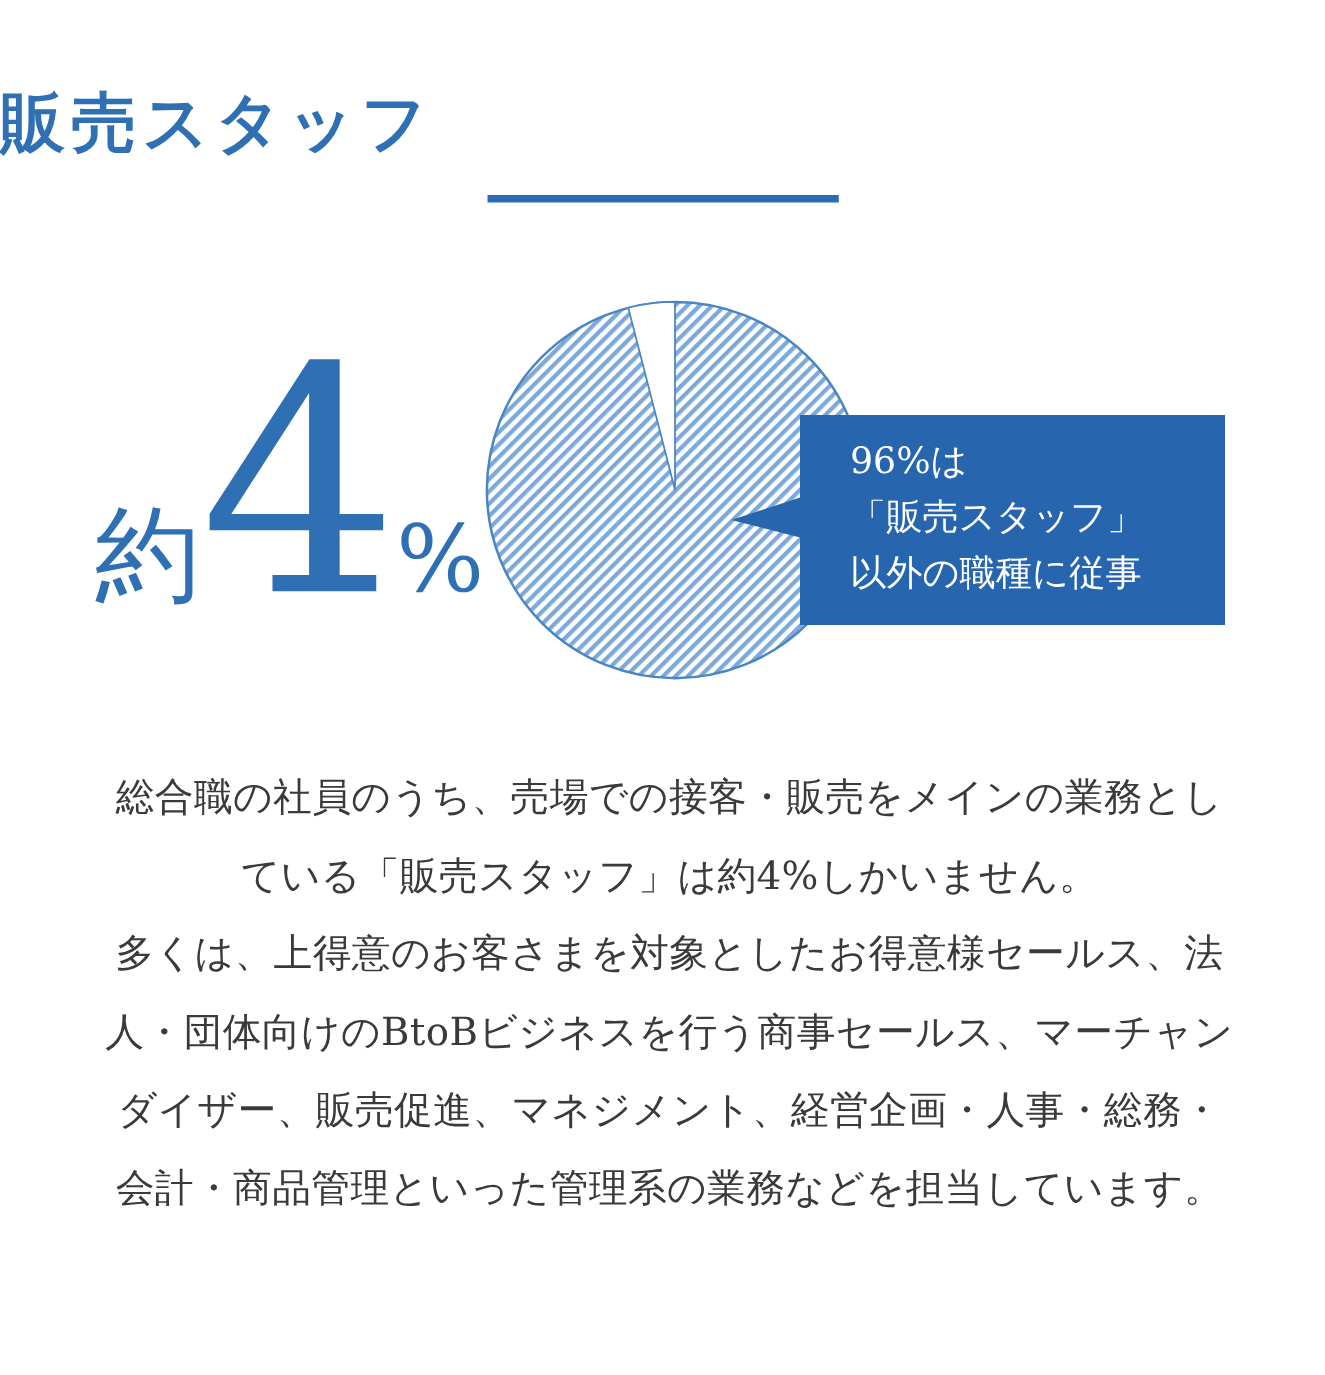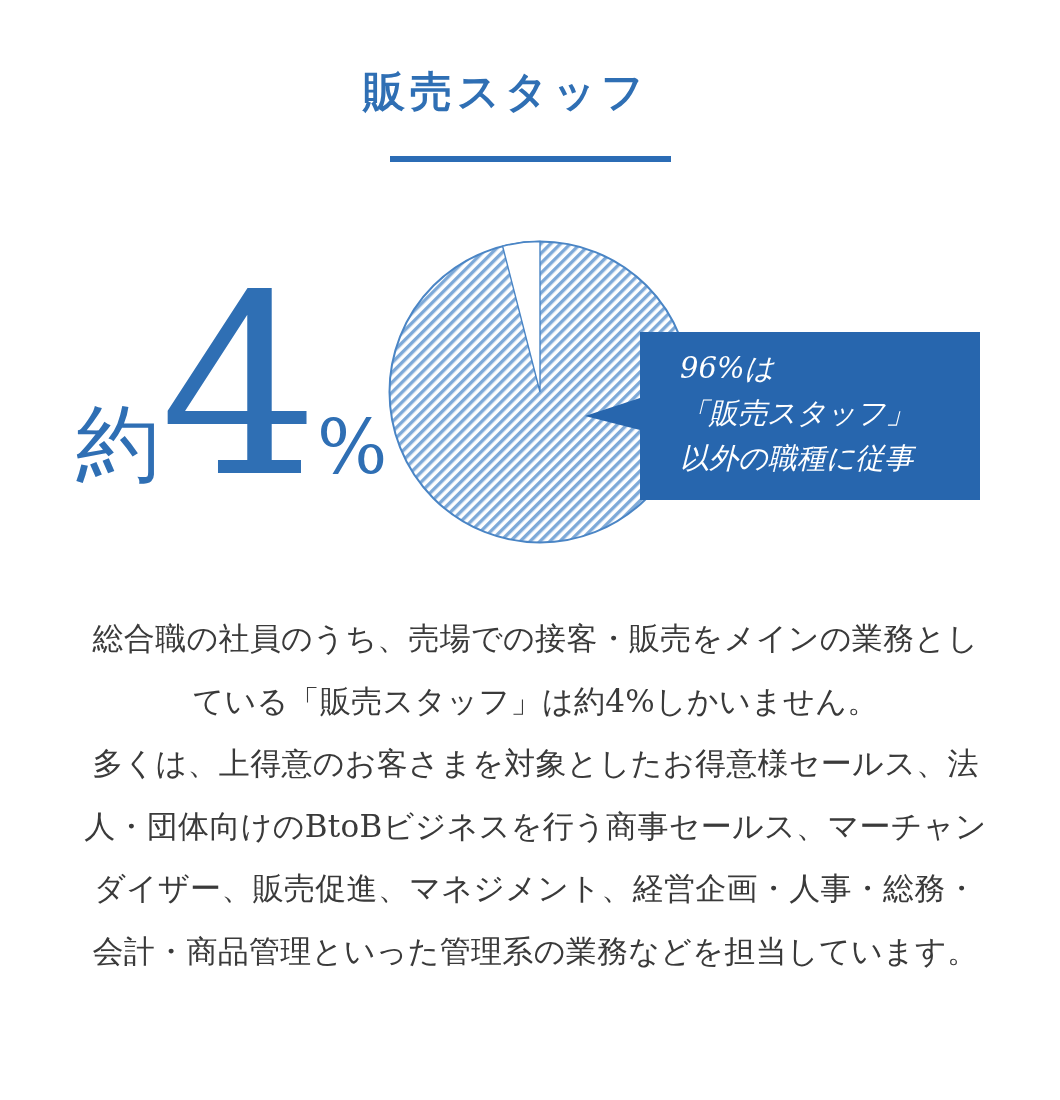--- a/index.html
+++ b/index.html
@@ -15,22 +15,22 @@
     background: #ffffff;
     overflow: hidden;
   }
 
   
   .page-title {
     position: absolute;
     top: 64px;
     left: 0;
     width: 1012px;
-    text-align: center;
-    font-size: 42px;
+    text-align: left;
+    font-size: 52px;
     font-weight: 600;
     letter-spacing: 5px;
     color: var(--accent, #2f6fb4);
   }
   .title-underline {
     position: absolute;
     top: 156px;
     left: 390px;
     width: 281px;
     height: 6px;
@@ -61,21 +61,20 @@
   }
 
   
   .callout {
     position: absolute;
     left: 640px;
     top: 332px;
     width: 340px;
     height: 168px;
     background: var(--callout-bg, #2766ae);
-    font-style: italic;
   }
   .callout-text {
     padding: 14px 10px 0 40px;
     font-size: 29px;
     line-height: 45px;
     color: var(--callout-fg, #ffffff);
     white-space: pre-line;
   }
 
   

